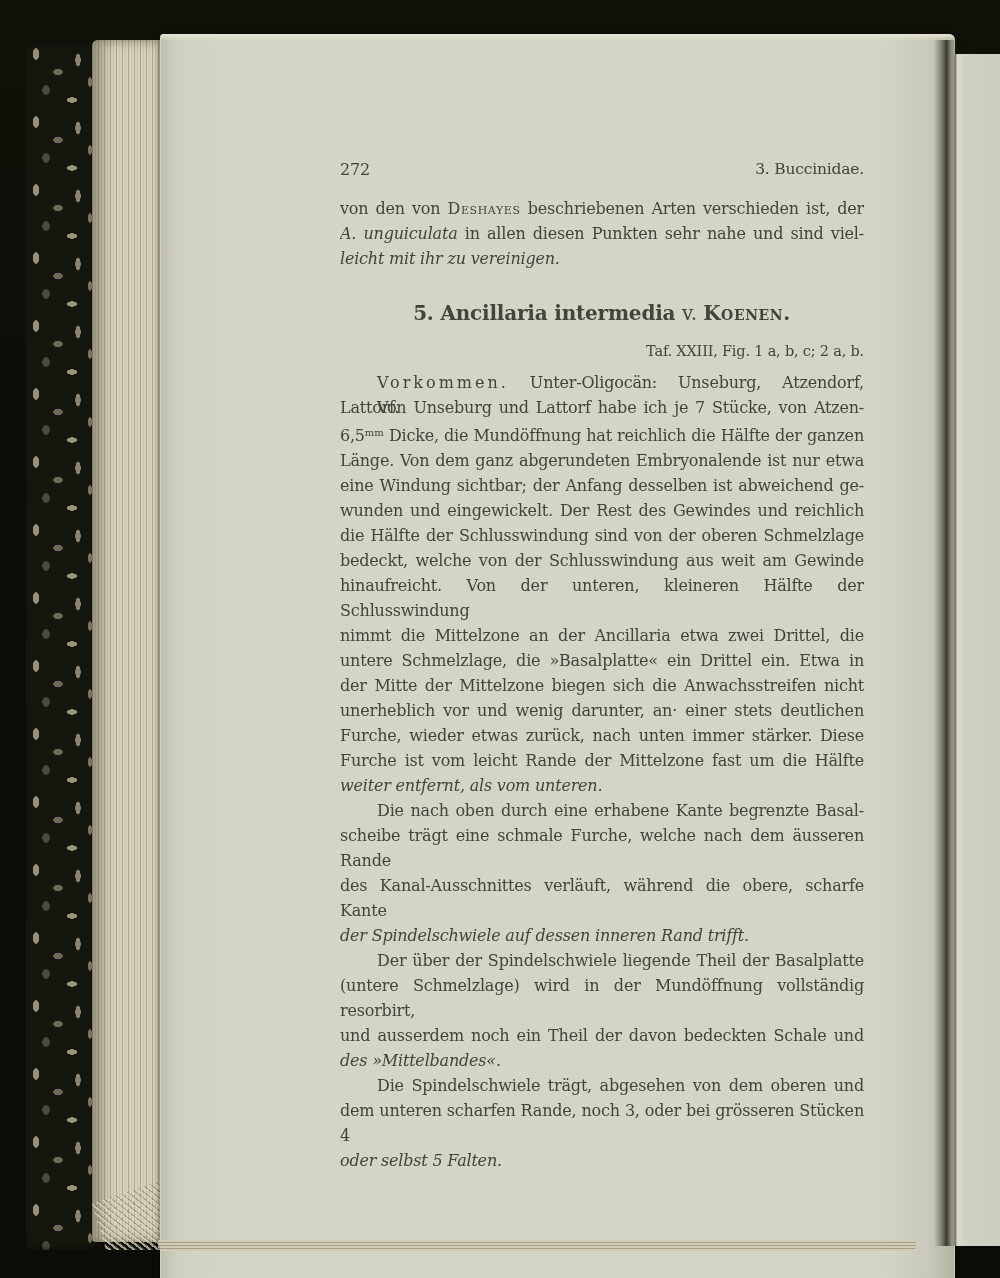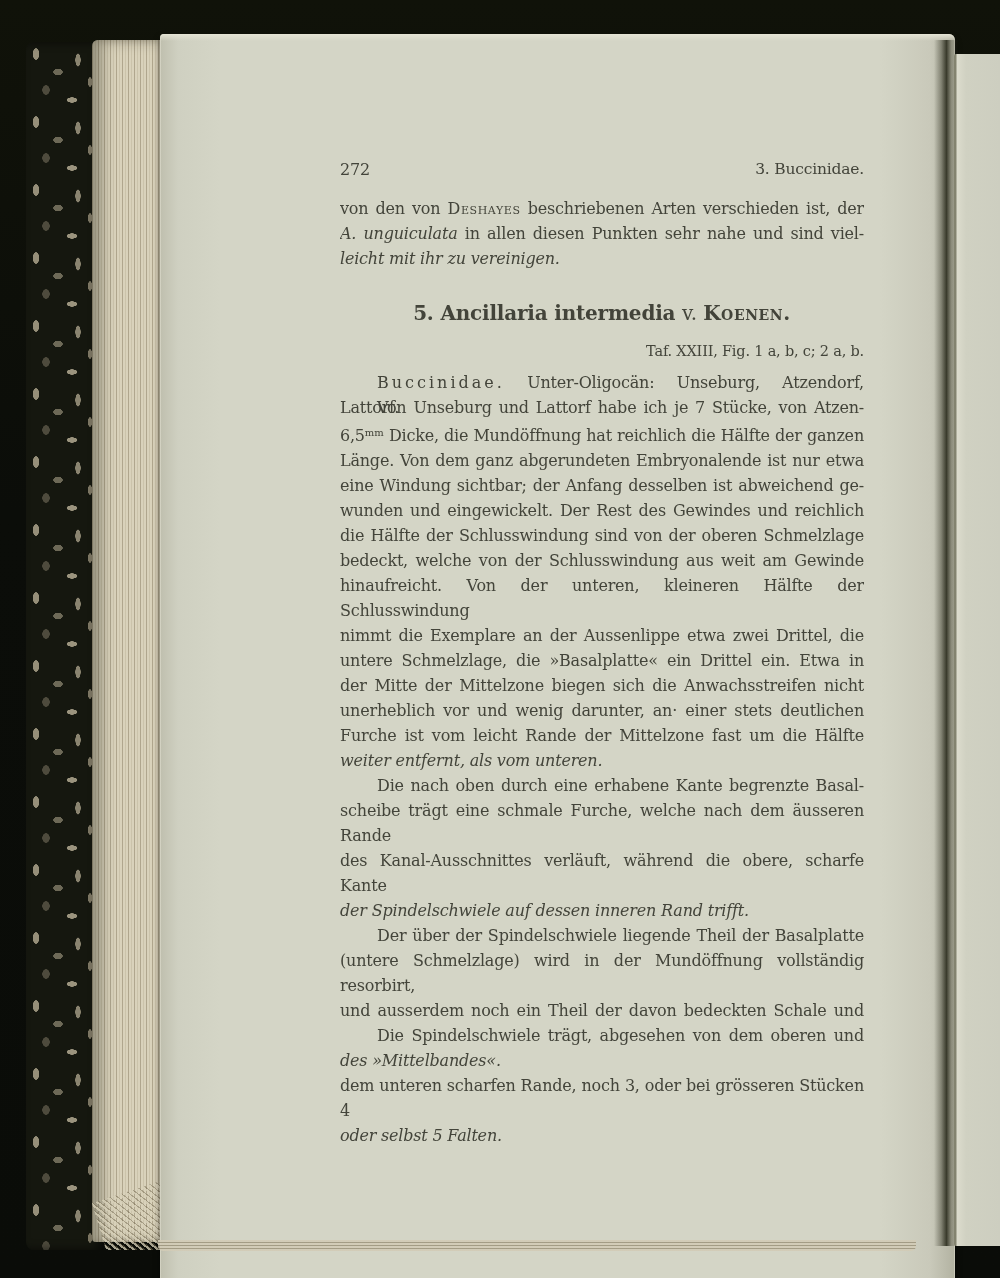--- a/index.html
+++ b/index.html
@@ -110,47 +110,48 @@
           <div class="line"><span>von den von </span><span class="sc">Deshayes</span><span> beschriebenen Arten verschieden ist, der</span></div>
           <div class="line"><span class="it">A. unguiculata</span><span> in allen diesen Punkten sehr nahe und sind viel-</span></div>
           <div class="line last"><span>leicht mit ihr zu vereinigen.</span></div>
         </div>
 
       <div class="block section-heading"><span class="b">5.  </span><span class="b">Ancillaria intermedia </span><span>v. </span><span class="sc b">Koenen.</span></div>
 
       <div class="block section-subheading">Taf. XXIII, Fig. 1 a, b, c; 2 a, b.</div>
 
       <div class="block block-vorkommen">
-          <div class="line indent"><span class="sp">Buccinidae.</span><span> Unter-Oligocän: Unseburg, Atzendorf, Lattorf.</span></div>
+          <div class="line indent"><span class="sp">Vorkommen.</span><span> Unter-Oligocän: Unseburg, Atzendorf, Lattorf.</span></div>
         </div>
 
       <div class="block block-flow">
           <div class="line indent"><span>Von Unseburg und Lattorf habe ich je 7 Stücke, von Atzen-</span></div>
           <div class="line"><span>6,5</span><span class="sup">mm</span><span> Dicke, die Mundöffnung hat reichlich die Hälfte der ganzen</span></div>
           <div class="line"><span>Länge.  Von dem ganz abgerundeten Embryonalende ist nur etwa</span></div>
           <div class="line"><span>eine Windung sichtbar; der Anfang desselben ist abweichend ge-</span></div>
           <div class="line"><span>wunden und eingewickelt.  Der Rest des Gewindes und reichlich</span></div>
           <div class="line"><span>die Hälfte der Schlusswindung sind von der oberen Schmelzlage</span></div>
           <div class="line"><span>bedeckt, welche von der Schlusswindung aus weit am Gewinde</span></div>
           <div class="line"><span>hinaufreicht. Von der unteren, kleineren Hälfte der Schlusswindung</span></div>
-          <div class="line"><span>nimmt die Exemplare an der Aussenlippe etwa zwei Drittel, die</span></div>
+          <div class="line"><span>nimmt die Mittelzone an der Ancillaria etwa zwei Drittel, die</span></div>
           <div class="line"><span>untere Schmelzlage, die »Basalplatte« ein Drittel ein.  Etwa in</span></div>
           <div class="line"><span>der Mitte der Mittelzone biegen sich die Anwachsstreifen nicht</span></div>
           <div class="line"><span>unerheblich vor und wenig darunter, an· einer stets deutlichen</span></div>
+          <div class="line"><span>Furche, wieder etwas zurück, nach unten immer stärker.  Diese</span></div>
           <div class="line"><span>Furche ist vom leicht Rande der Mittelzone fast um die Hälfte</span></div>
           <div class="line last"><span>weiter entfernt, als vom unteren.</span></div>
           <div class="line indent"><span>Die nach oben durch eine erhabene Kante begrenzte Basal-</span></div>
           <div class="line"><span>scheibe trägt eine schmale Furche, welche nach dem äusseren Rande</span></div>
           <div class="line"><span>des Kanal-Ausschnittes verläuft, während die obere, scharfe Kante</span></div>
           <div class="line last"><span>der Spindelschwiele auf dessen inneren Rand trifft.</span></div>
           <div class="line indent"><span>Der über der Spindelschwiele liegende Theil der Basalplatte</span></div>
           <div class="line"><span>(untere Schmelzlage) wird in der Mundöffnung vollständig resorbirt,</span></div>
           <div class="line"><span>und ausserdem noch ein Theil der davon bedeckten Schale und</span></div>
+          <div class="line last"><span>des »Mittelbandes«.</span></div>
           <div class="line indent"><span>Die Spindelschwiele trägt, abgesehen von dem oberen und</span></div>
-          <div class="line last"><span>des »Mittelbandes«.</span></div>
           <div class="line"><span>dem unteren scharfen Rande, noch 3, oder bei grösseren Stücken 4</span></div>
           <div class="line last"><span>oder selbst 5 Falten.</span></div>
         </div>
 
     </div>
   </div>
 
   <div class="bottom-edges"></div>
   <div class="gutter-shadow"></div>
   <div class="page-next"></div>

